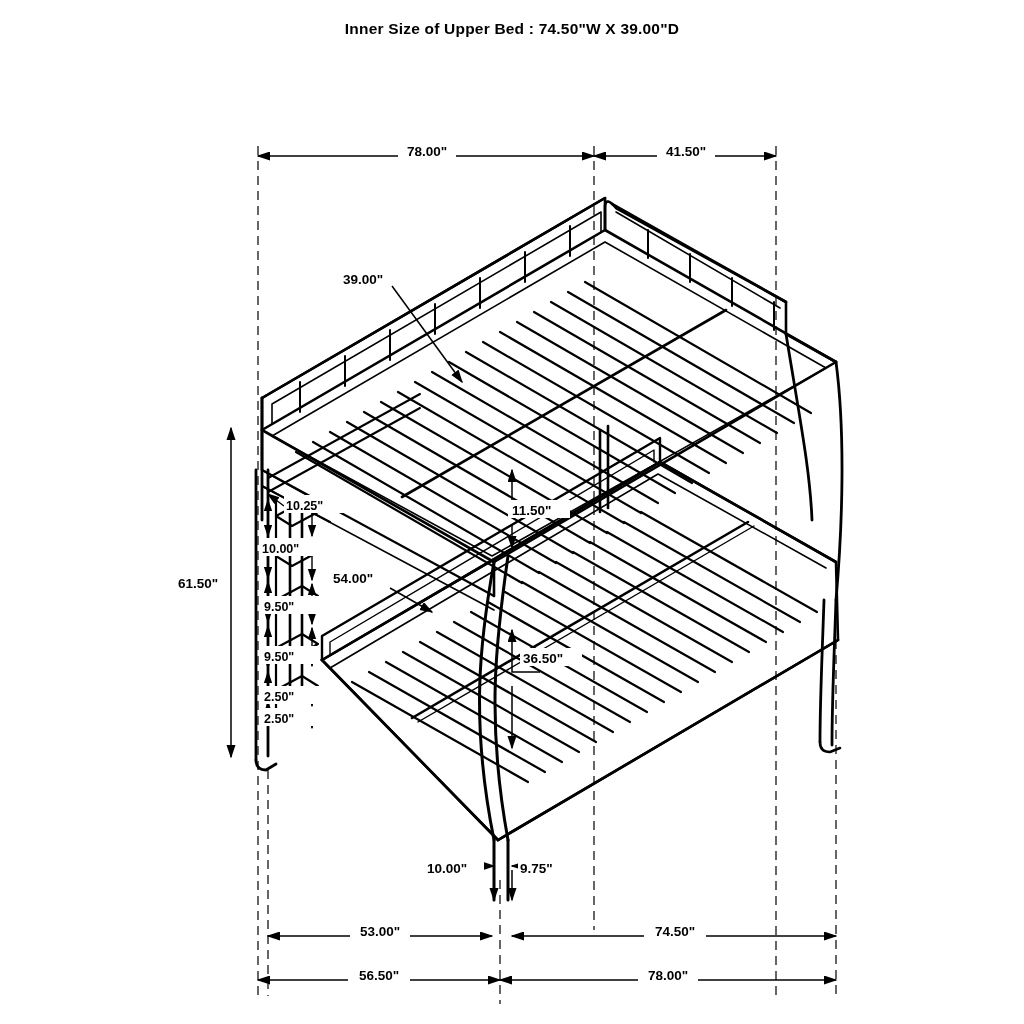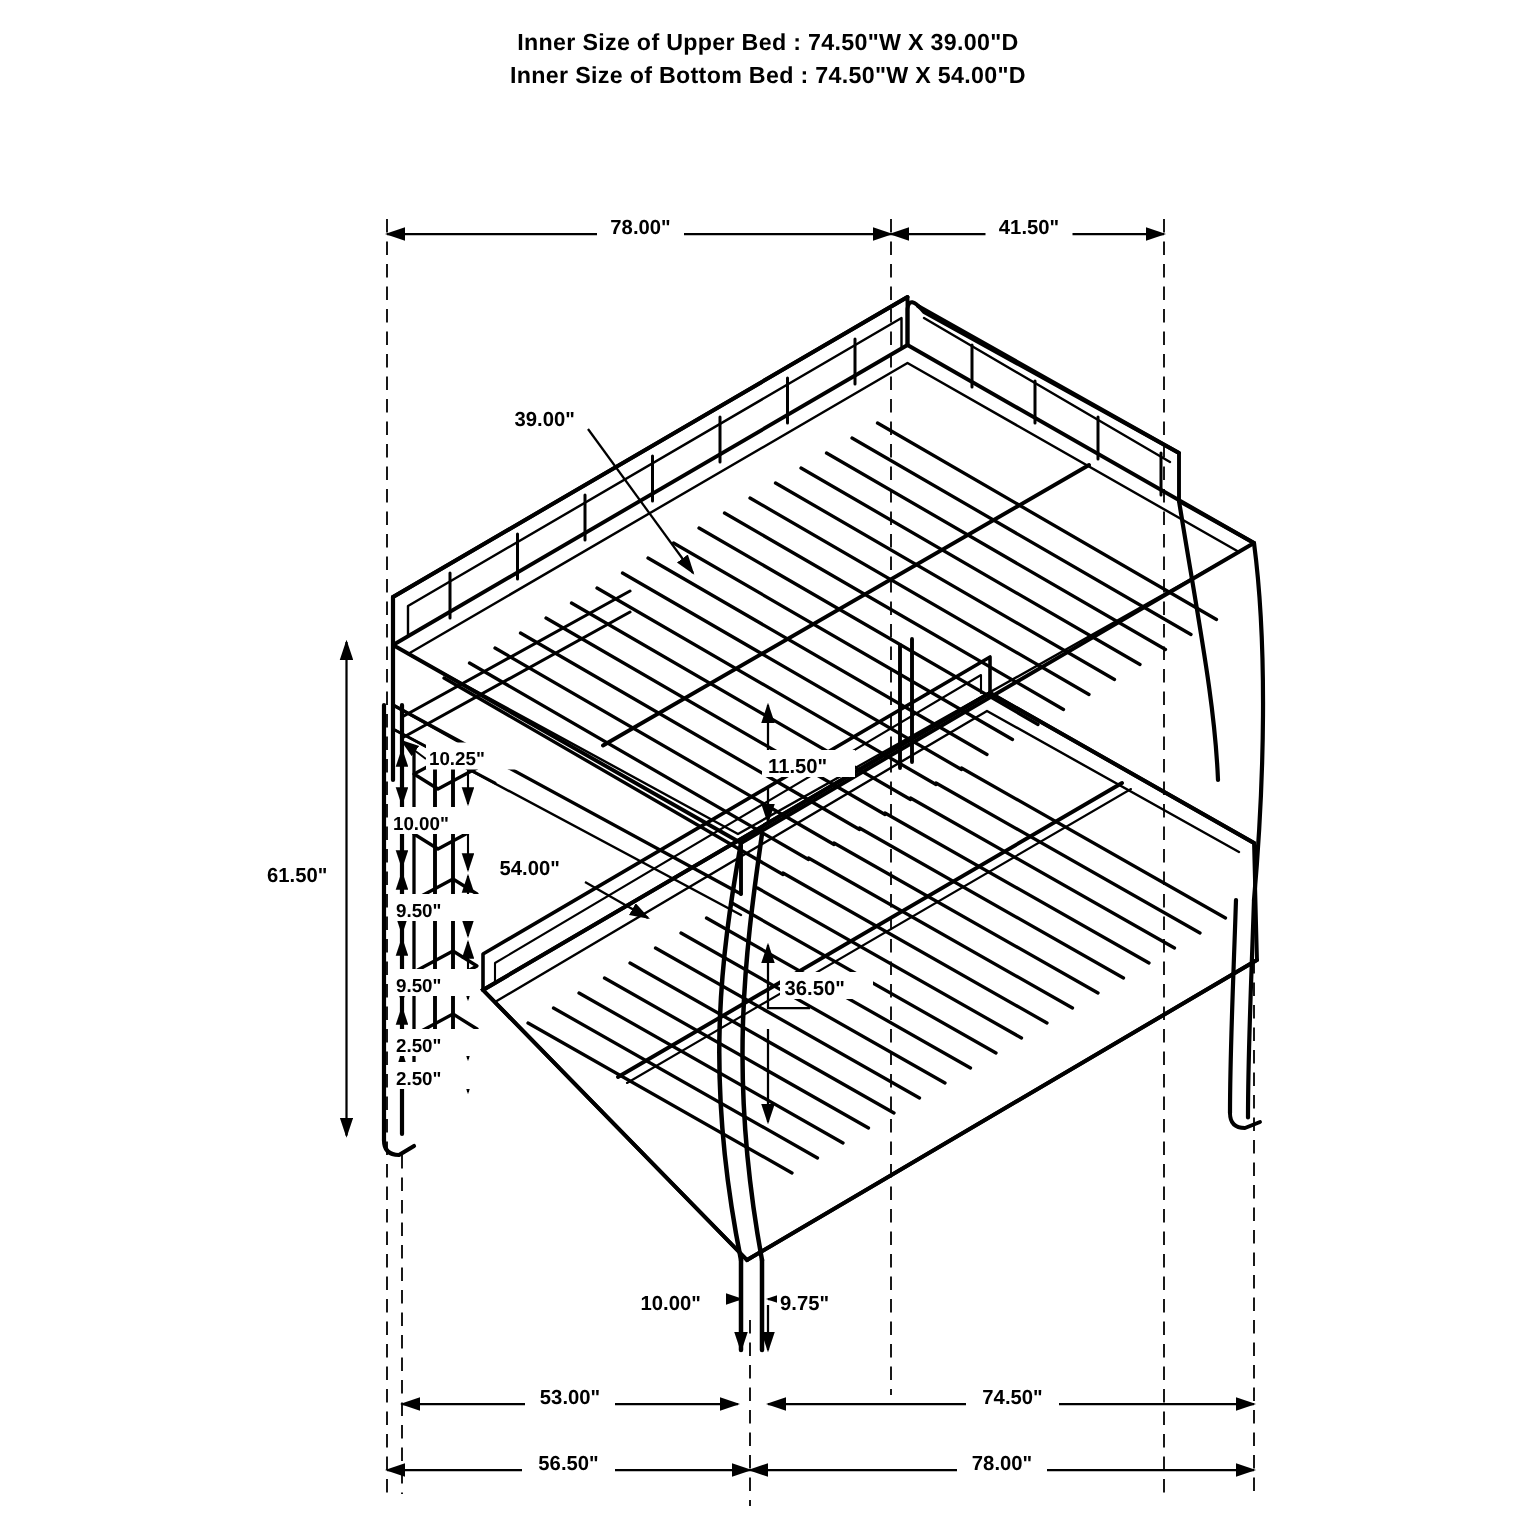--- a/index.html
+++ b/index.html
@@ -54,21 +54,20 @@
     fill: #ffffff;
   }
 </style>
 </head>
 <body>
 
 <div id="diagram-root">
 
   <div class="header">
     <div class="line">Inner Size of Upper Bed : 74.50"W X 39.00"D</div>
-    <div class="line">Inner Size of Bottom Bed : 74.50"W X 54.00"D</div>
   </div>
 
   <svg class="figure" viewBox="0 0 1024 1024">
     <defs>
       <marker id="arrow-end" markerWidth="9" markerHeight="9" refX="8" refY="3" orient="auto" markerUnits="strokeWidth">
         <path d="M0,0 L9,3 L0,6 z" fill="#000"></path>
       </marker>
       <marker id="arrow-start" markerWidth="9" markerHeight="9" refX="1" refY="3" orient="auto" markerUnits="strokeWidth">
         <path d="M9,0 L0,3 L9,6 z" fill="#000"></path>
       </marker>

